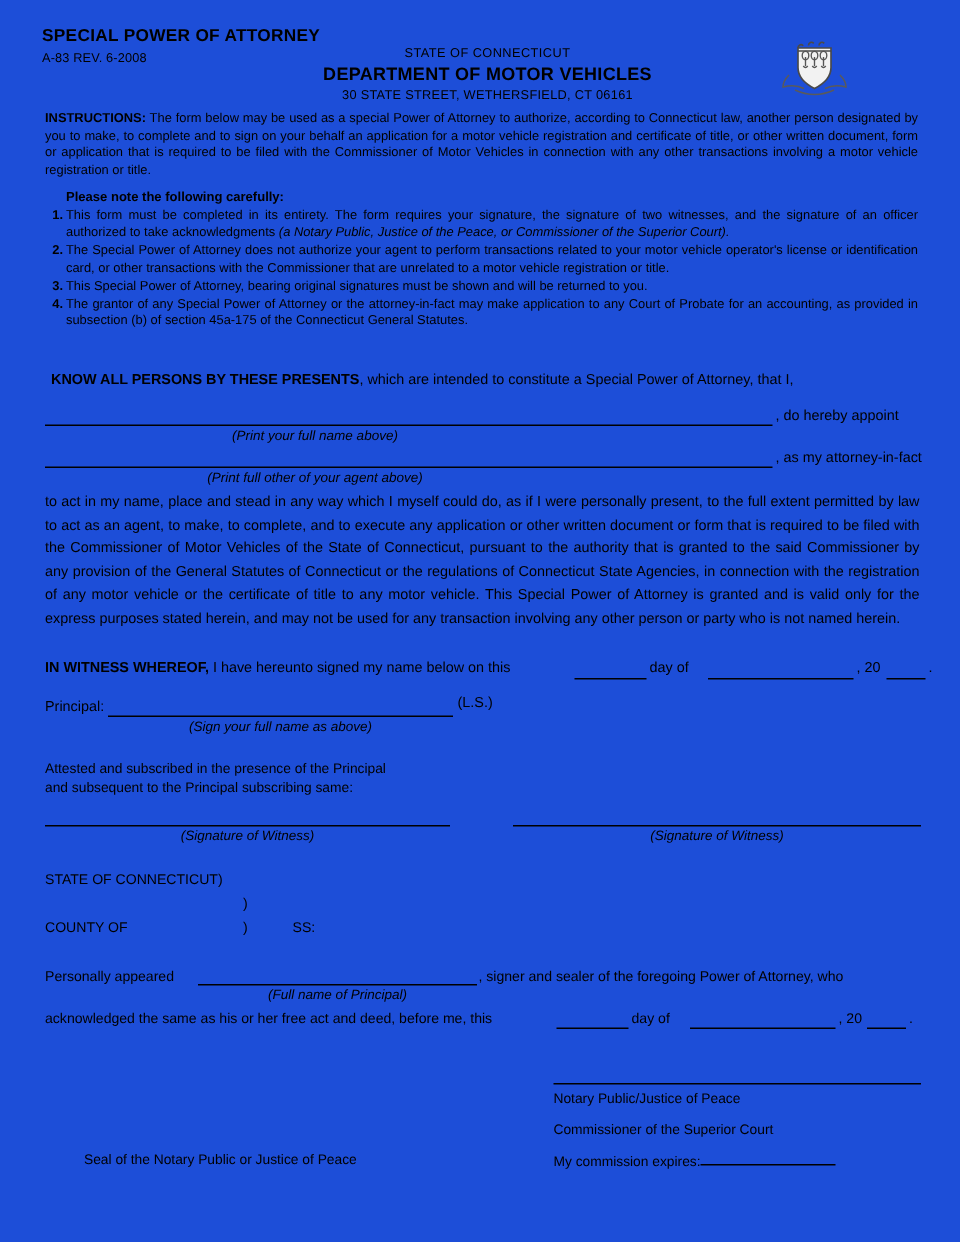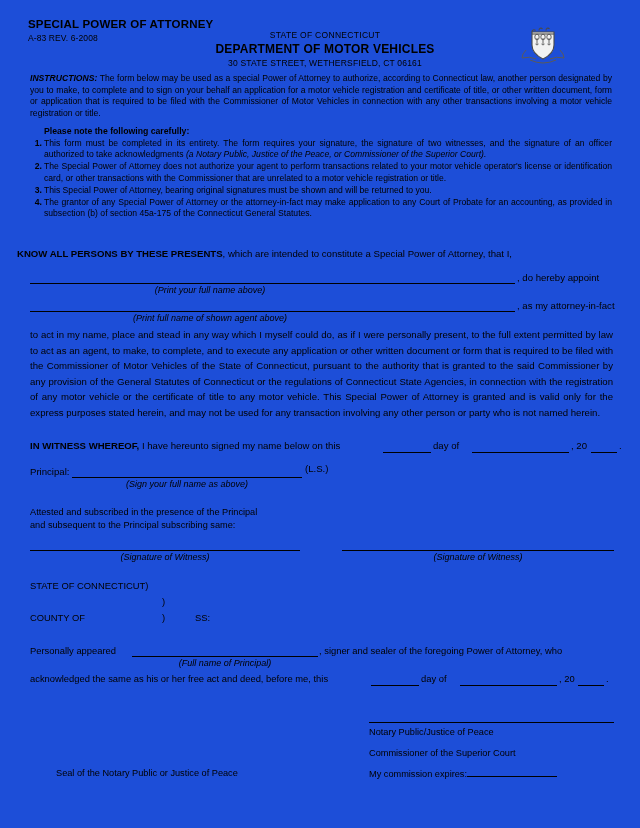--- a/index.html
+++ b/index.html
@@ -70,21 +70,21 @@
 
   
   .instructions {
     position: absolute;
     left: 30px; top: 73px;
     width: 582px;
     font-size: 8.6px;
     line-height: 11.6px;
     text-align: justify;
   }
-  .instructions b { font-weight: bold; font-style: italic; }
+  .instructions b { font-weight: bold; }
 
   .note-head {
     position: absolute;
     left: 44px; top: 126px;
     font-size: 8.7px;
     font-weight: bold;
   }
   .numlist {
     position: absolute;
     left: 30px; top: 138px;
@@ -103,21 +103,21 @@
     left: 0; top: 0;
     font-weight: bold;
     width: 12px;
     text-align: right;
   }
   .it { font-style: italic; }
 
   
   .know-line {
     position: absolute;
-    left: 17px; top: 248px;
+    left: 34px; top: 248px;
     font-size: 9.6px;
   }
   .know-line b { font-weight: bold; }
   .rule {
     position: absolute;
     border-bottom: 1.2px solid #000;
   }
   .blank-label {
     position: absolute;
     font-size: 9px;
@@ -268,21 +268,21 @@
   <div class="know-line">
     <b>KNOW ALL PERSONS BY THESE PRESENTS</b><span>, which are intended to constitute a Special Power of Attorney, that I,</span>
   </div>
 
   <div class="rule" style="left:30px; top:283px; width:485px;"></div>
   <div class="blank-suffix" style="left:517px; top:272px;">, do hereby appoint</div>
   <div class="blank-label" style="left:30px; top:285px; width:360px;">(Print your full name above)</div>
 
   <div class="rule" style="left:30px; top:311px; width:485px;"></div>
   <div class="blank-suffix" style="left:517px; top:300px;">, as my attorney-in-fact</div>
-  <div class="blank-label" style="left:30px; top:313px; width:360px;">(Print full name of shown agent above)</div>
+  <div class="blank-label" style="left:30px; top:313px; width:360px;">(Print full other of your agent above)</div>
 
   <div class="para">to act in my name, place and stead in any way which I myself could do, as if I were personally present, to the full extent permitted by law to act as an agent, to make, to complete, and to execute any application or other written document or form that is required to be filed with the Commissioner of Motor Vehicles of the State of Connecticut, pursuant to the authority that is granted to the said Commissioner by any provision of the General Statutes of Connecticut or the regulations of Connecticut State Agencies, in connection with the registration of any motor vehicle or the certificate of title to any motor vehicle.  This Special Power of Attorney is granted and is valid only for the express purposes stated herein, and may not be used for any transaction involving any other person or party who is not named herein.</div>
 
   <div class="witness-line">
     <b>IN WITNESS WHEREOF,</b>
     <span>I have hereunto signed my name below on this</span>
   </div>
   <div class="rule" style="left:383px; top:452px; width:48px;"></div>
   <div class="blank-suffix" style="left:433px; top:440px;">day of</div>
   <div class="rule" style="left:472px; top:452px; width:97px;"></div>

